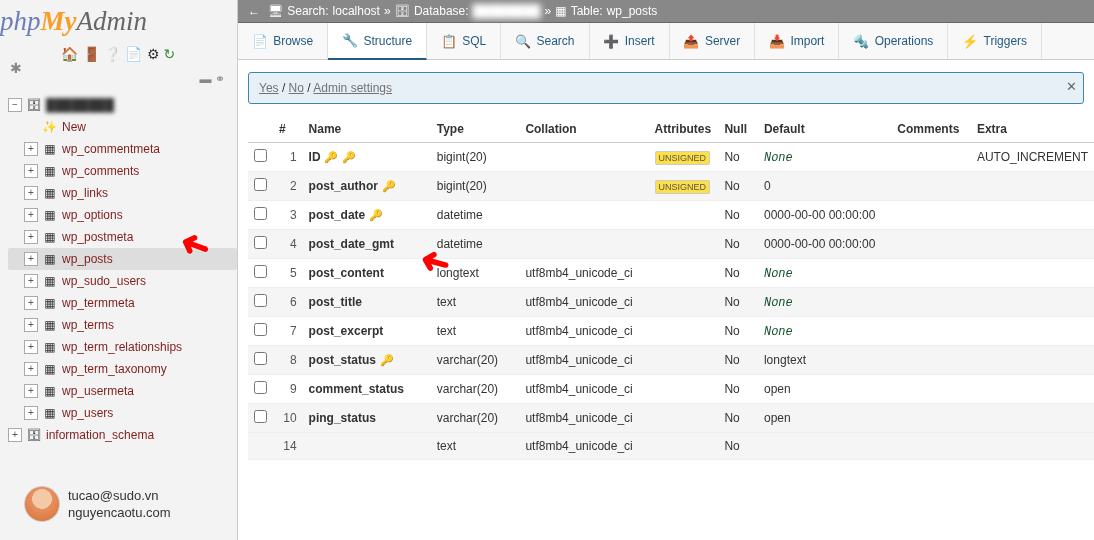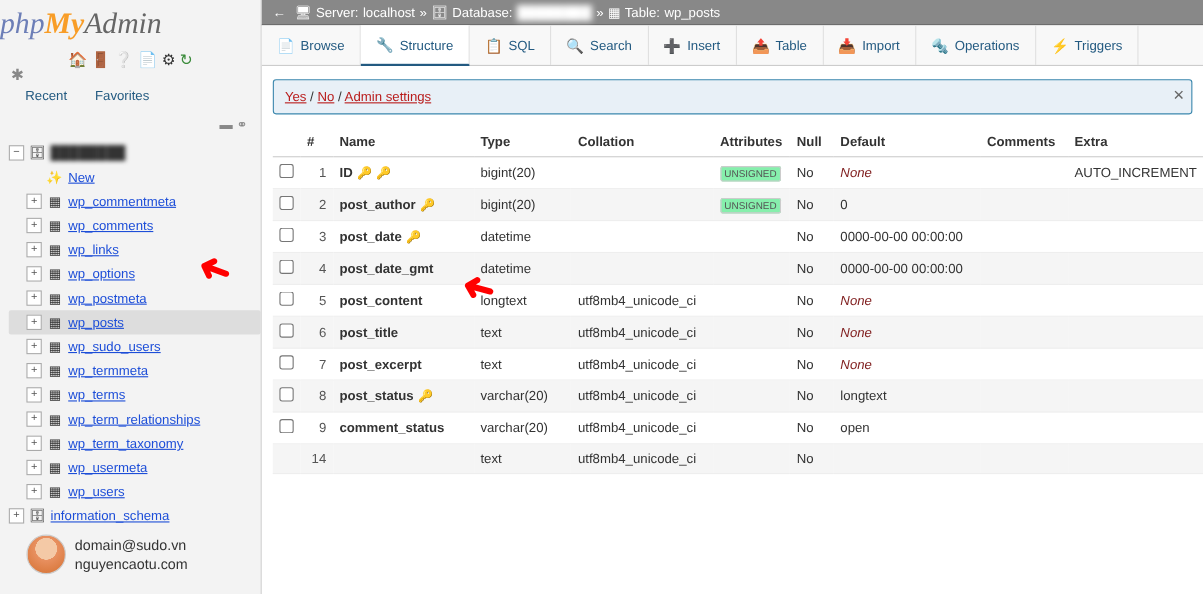--- a/index.html
+++ b/index.html
@@ -14,74 +14,70 @@
 .spinner { position: absolute; left: 10px; top: 60px; color: #888; font-size: 14px; }
 .nav-tabs { padding: 5px 0 5px 12px; }
 .nav-link { display: inline-block; padding: 4px 10px; color: #235a81; cursor: pointer; border: 1px solid transparent; border-radius: 3px 3px 0 0; }
 .panel-icons { text-align: right; padding: 2px 12px 6px 0; font-size: 12px; color: #888; }
 .tree { padding: 2px 0 0 8px; }
 .tree-row { display: flex; align-items: center; padding: 2px 0; line-height: 18px; }
 .tree-row.selected { background: #ddd; border-radius: 2px; }
 .tree-ind1 { padding-left: 16px; }
 .tree-toggle { width: 14px; height: 14px; border: 1px solid #aaa; background: #fff; text-align: center; line-height: 11px; font-size: 10px; margin-right: 4px; cursor: pointer; color: #555; }
 .tree-icon { width: 16px; height: 16px; margin-right: 4px; display: inline-flex; align-items: center; justify-content: center; font-size: 12px; }
-.tree-label { color: #1d4ed8; cursor: pointer; text-decoration: underline; }
+.tree-label { color: #7f1d1d; cursor: pointer; }
 .tree-label.highlighted { color: #333; filter: blur(2px); }
 .arrow { position: absolute; font-size: 36px; color: #ff0000; font-weight: bold; pointer-events: none; text-shadow: 0 0 2px #fff; }
 .arrow1 { left: 180px; top: 225px; transform: rotate(200deg); }
 .arrow2 { left: 420px; top: 242px; transform: rotate(195deg); }
 .avatar-section { position: absolute; left: 24px; bottom: 18px; display: flex; align-items: center; gap: 8px; }
 .avatar { width: 36px; height: 36px; border-radius: 50%; background: radial-gradient(circle at 50% 35%, #f4c9a6 0%, #f4c9a6 35%, #e89060 36%, #d47030 100%); border: 1px solid #ccc; }
 .avatar-text { font-size: 13px; color: #333; line-height: 17px; }
 .main { position: absolute; left: 238px; top: 0; right: 0; bottom: 0; background: #fff; }
 .breadcrumb { background: #888; color: #fff; padding: 4px 10px; font-size: 12px; display: flex; align-items: center; gap: 4px; border-bottom: 1px solid #666; }
 .breadcrumb a { color: #fff; text-decoration: none; }
 .bc-arrow { cursor: pointer; color: #fff; margin-right: 4px; }
 .bc-blur { filter: blur(3px); color: #eee; }
 .tabs { display: flex; background: #f8f8f8; border-bottom: 1px solid #ccc; padding: 0; }
 .tab { padding: 10px 14px; color: #235a81; cursor: pointer; border-right: 1px solid #e0e0e0; display: flex; align-items: center; gap: 5px; }
 .tab.active { background: #fff; border-bottom: 2px solid #235a81; margin-bottom: -1px; }
 .tab-icon { font-size: 13px; }
 .notice { margin: 12px 10px; border: 1px solid #3a87ad; background: #e8f0f7; padding: 8px 10px; border-radius: 3px; color: #333; position: relative; }
-.notice a { color: #b91c1c; text-decoration: underline; }
+.notice a { color: #737373; text-decoration: underline; }
 .notice-close { position: absolute; right: 6px; top: 6px; cursor: pointer; color: #666; font-size: 13px; }
 .cols-table { width: calc(100% - 10px); margin-left: 10px; border-collapse: collapse; }
 .cols-table th { text-align: left; padding: 6px 6px; color: #333; font-weight: bold; border-bottom: 1px solid #ccc; }
 .cols-table td { padding: 6px 6px; border-bottom: 1px solid #eee; }
 .cols-table tr.odd td { background: #f5f5f5; }
 .col-num { text-align: right; color: #555; width: 30px; }
 .col-name { font-weight: bold; color: #333; }
 .key-icon { color: #aaa; font-size: 11px; margin-left: 4px; }
 .primary-key { color: #d4a017; }
-.attr-badge { font-size: 9px; background: #86efac; border: 1px solid #ccc; padding: 1px 3px; color: #555; border-radius: 2px; }
-.none-val { font-style: italic; color: #7f1d1d; }
+.attr-badge { font-size: 9px; background: #fde047; border: 1px solid #ccc; padding: 1px 3px; color: #555; border-radius: 2px; }
+.none-val { font-style: italic; color: #14532d; font-family: Liberation Mono, monospace; }
 .checkbox { cursor: pointer; }
 </style>
 </head>
 <body>
 
 <div class="sidebar">
   <div class="logo">
     <span class="logo-text">
       <span class="logo-php">php</span><span class="logo-my">My</span><span class="logo-admin">Admin</span>
     </span>
   </div>
   <div class="logo-icons">
     <span>🏠</span>
     <span>🚪</span>
     <span>❔</span>
     <span>📄</span>
     <span>⚙</span>
     <span style="color:#3a8b3a">↻</span>
   </div>
   <div class="spinner">✱</div>
-  <div class="nav-tabs">
-    <span class="nav-link">Recent</span>
-    <span class="nav-link">Favorites</span>
-  </div>
   <div class="panel-icons">
     <span>▬</span>
     <span>⚭</span>
   </div>
   <div class="tree">
     <div class="tree-row">
       <span class="tree-toggle">−</span>
       <span class="tree-icon">🗄</span>
       <span class="tree-label highlighted">████████</span>
     </div>
@@ -159,31 +155,31 @@
       </div>
     <div class="tree-row">
       <span class="tree-toggle">+</span>
       <span class="tree-icon">🗄</span>
       <span class="tree-label">information_schema</span>
     </div>
   </div>
   <div class="avatar-section">
     <div class="avatar"></div>
     <div class="avatar-text">
-      <div>domain@sudo.vn</div>
+      <div>tucao@sudo.vn</div>
       <div>nguyencaotu.com</div>
     </div>
   </div>
 </div>
 
 <div class="main">
   <div class="breadcrumb">
     <span class="bc-arrow">←</span>
     <span>🖥</span>
-    <span>Server:</span>
+    <span>Search:</span>
     <a>localhost</a>
     <span>»</span>
     <span>🗄</span>
     <span>Database:</span>
     <a class="bc-blur">████████</a>
     <span>»</span>
     <span>▦</span>
     <span>Table:</span>
     <a>wp_posts</a>
   </div>
@@ -203,21 +199,21 @@
       <div class="tab">
         <span class="tab-icon">🔍</span>
         <span>Search</span>
       </div>
       <div class="tab">
         <span class="tab-icon">➕</span>
         <span>Insert</span>
       </div>
       <div class="tab">
         <span class="tab-icon">📤</span>
-        <span>Table</span>
+        <span>Server</span>
       </div>
       <div class="tab">
         <span class="tab-icon">📥</span>
         <span>Import</span>
       </div>
       <div class="tab">
         <span class="tab-icon">🔩</span>
         <span>Operations</span>
       </div>
       <div class="tab">
@@ -349,20 +345,32 @@
           <td><span class="col-name">comment_status</span></td>
           <td>varchar(20)</td>
           <td>utf8mb4_unicode_ci</td>
           <td></td>
           <td>No</td>
           <td><span>open</span></td>
           <td></td>
           <td></td>
         </tr>
         <tr class="odd">
+          <td><input type="checkbox" class="checkbox" style=""></td>
+          <td class="col-num">10</td>
+          <td><span class="col-name">ping_status</span></td>
+          <td>varchar(20)</td>
+          <td>utf8mb4_unicode_ci</td>
+          <td></td>
+          <td>No</td>
+          <td><span>open</span></td>
+          <td></td>
+          <td></td>
+        </tr>
+        <tr class="odd">
           <td></td>
           <td class="col-num">14</td>
           <td></td>
           <td>text</td>
           <td>utf8mb4_unicode_ci</td>
           <td></td>
           <td>No</td>
           <td></td>
           <td></td>
           <td></td>

